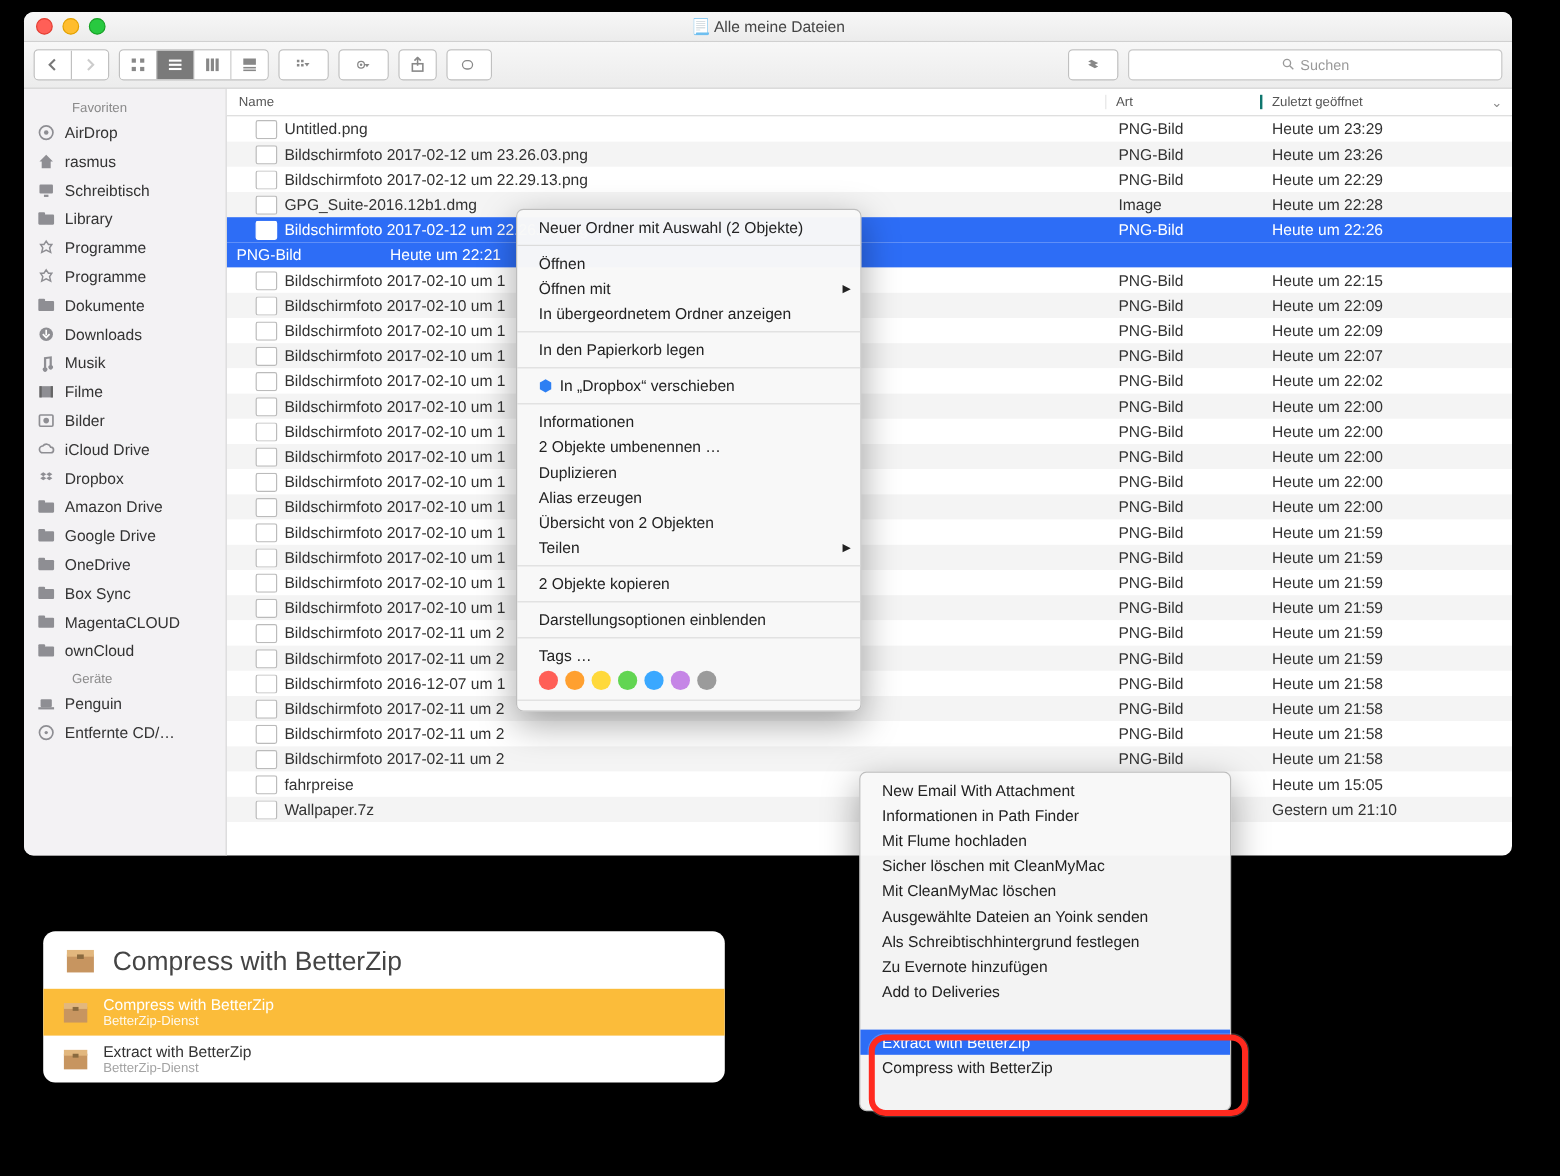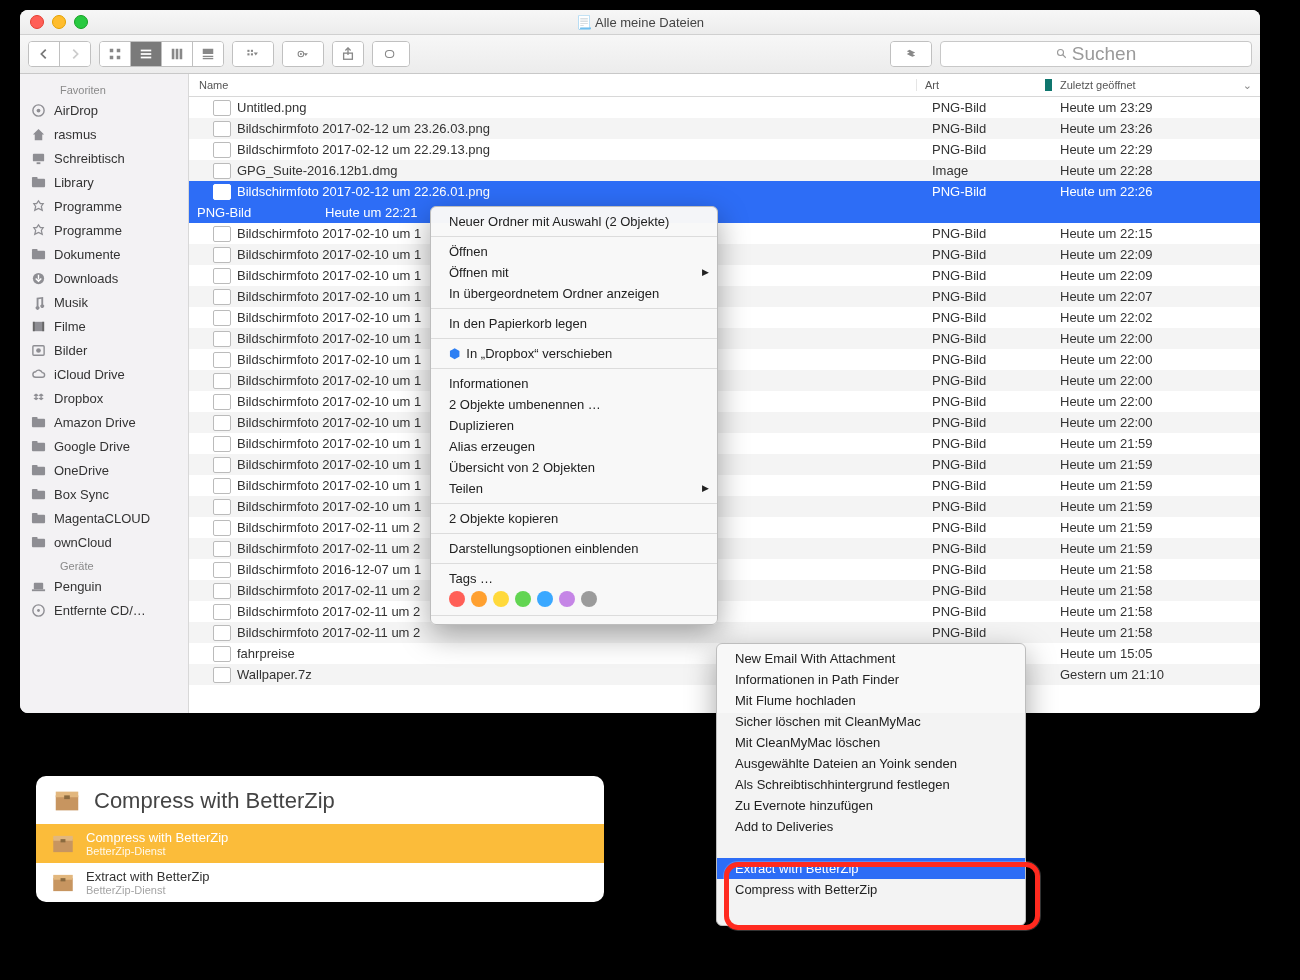--- a/index.html
+++ b/index.html
@@ -18,53 +18,53 @@
   .dot.green { background:#28c940; border:1px solid #17a125;}
   .win-title { position:absolute; left:0; right:0; text-align:center; font-size:13px; color:#444;}
   .toolbar { height:38px; background:linear-gradient(#f7f7f7,#ececec); border-bottom:1px solid #c8c8c8; display:flex; align-items:center; padding:0 8px; gap:8px;}
   .btn-group { display:flex; border:1px solid #c0c0c0; border-radius:4px; background:#fff; height:24px; overflow:hidden;}
   .btn-group .tb-btn { border:none; border-right:1px solid #c0c0c0; }
   .btn-group .tb-btn:last-child { border-right:none;}
   .tb-btn { width:30px; height:24px; background:#fff; display:flex; align-items:center; justify-content:center; color:#555; font-size:13px; cursor:default;}
   .tb-btn.active { background:#7a7a7a; color:#fff; }
   .tb-btn svg { width:14px; height:14px; }
   .spacer { flex:1; }
-  .search { border:1px solid #c8c8c8; border-radius:4px; height:24px; width:310px; display:flex; align-items:center; justify-content:center; color:#9a9a9a; font-size:19px; background:#fff;}
+  .search { border:1px solid #c8c8c8; border-radius:4px; height:24px; width:310px; display:flex; align-items:center; justify-content:center; color:#9a9a9a; font-size:12px; background:#fff;}
   .search svg { width:12px; height:12px; margin-right:4px; fill:#9a9a9a;}
   .body { flex:1; display:flex; min-height:0;}
   .sidebar { width:168px; background:#f3f2f4; border-right:1px solid #d8d8d8; padding-top:4px; overflow:hidden;}
   .side-head { font-size:11px; color:#8a8a8a; padding:6px 10px 2px; font-weight:500;margin-left:30px;}
   .side-item { display:flex; align-items:center; gap:8px; padding:2px 10px; height:20px; color:#333; font-size:13px;}
   .side-item .ico { width:16px; height:16px; display:flex; align-items:center; justify-content:center; color:#7a7a7a;}
   .side-item .ico svg { width:15px; height:15px; fill:#7a7a7a; }
   .content { flex:1; display:flex; flex-direction:column; min-width:0;}
   .columns { display:flex; height:22px; background:#fff; border-bottom:1px solid #d8d8d8; font-size:11px; color:#555; align-items:center;}
   .col-name { flex:1; padding-left:10px;}
   .col-art { width:120px; border-left:1px solid #e5e5e5; padding-left:8px;margin-left:24px;}
-  .col-date { width:200px; border-left:7px solid #0f766e; padding-left:8px; position:relative;}
+  .col-date { width:200px; border-left:2px solid #0f766e; padding-left:8px; position:relative;}
   .col-date::after { content:"⌄"; position:absolute; right:8px; color:#888;}
   .filelist { flex:1; overflow:hidden; position:relative;}
   .row { display:flex; height:21px; align-items:center; font-size:13px; color:#333;}
   .row:nth-child(odd) { background:#fff;}
   .row:nth-child(even) { background:#f4f4f4;}
   .row.selected { background:#2d6df6 !important; color:#fff;}
   .row .c-name { flex:1; display:flex; align-items:center; gap:6px; padding-left:24px; white-space:nowrap; overflow:hidden;}
   .row .c-art { width:120px; padding-left:8px;}
   .row .c-date { width:200px; padding-left:8px;}
   .file-ico { width:16px; height:14px; display:inline-block; background:#fff; border:1px solid #bbb; border-radius:2px; position:relative; flex-shrink:0;}
   .row.selected .file-ico { border-color:#fff;}
   
   .menu { position:absolute; background:rgba(248,248,248,0.98); border:1px solid #bdbdbd; border-radius:6px; box-shadow:0 10px 30px rgba(0,0,0,0.35); padding:4px 0; font-size:13px; color:#222;}
   .menu .mi { padding:3px 18px; white-space:nowrap; position:relative;}
   .menu .mi.hl { background:#2d6df6; color:#fff;}
   .menu .sep { height:1px; background:#dcdcdc; margin:4px 0;}
   .menu .arrow::after { content:"▶"; font-size:9px; position:absolute; right:8px; top:5px; color:inherit;}
   .tags-row { display:flex; gap:6px; padding:2px 18px 4px;}
   .tag-dot { width:16px; height:16px; border-radius:50%;}
-  .menu1 { left:430px; top:206px; width:286px;}
+  .menu1 { left:430px; top:174px; width:286px;}
   .menu2 { left:716px; top:643px; width:308px;}
   .highlight-ring { position:absolute; left:724px; top:862px; width:306px; height:58px; border:5px solid #ff2a1f; border-radius:14px; pointer-events:none; box-shadow:0 0 0 1px rgba(255,255,255,0.2);}
   
   .spotlight {
     position:absolute; left:36px; top:776px; width:568px; background:#fff; border-radius:10px; box-shadow:0 24px 50px rgba(0,0,0,0.45); padding:0; overflow:hidden;
   }
   .sp-head { display:flex; align-items:center; gap:12px; padding:10px 16px 8px; font-size:22px; color:#444;}
   .sp-head svg { width:30px; height:30px;}
   .sp-item { display:flex; gap:10px; align-items:center; padding:6px 14px;}
   .sp-item.hl { background:#fbbc3a; color:#fff;}

